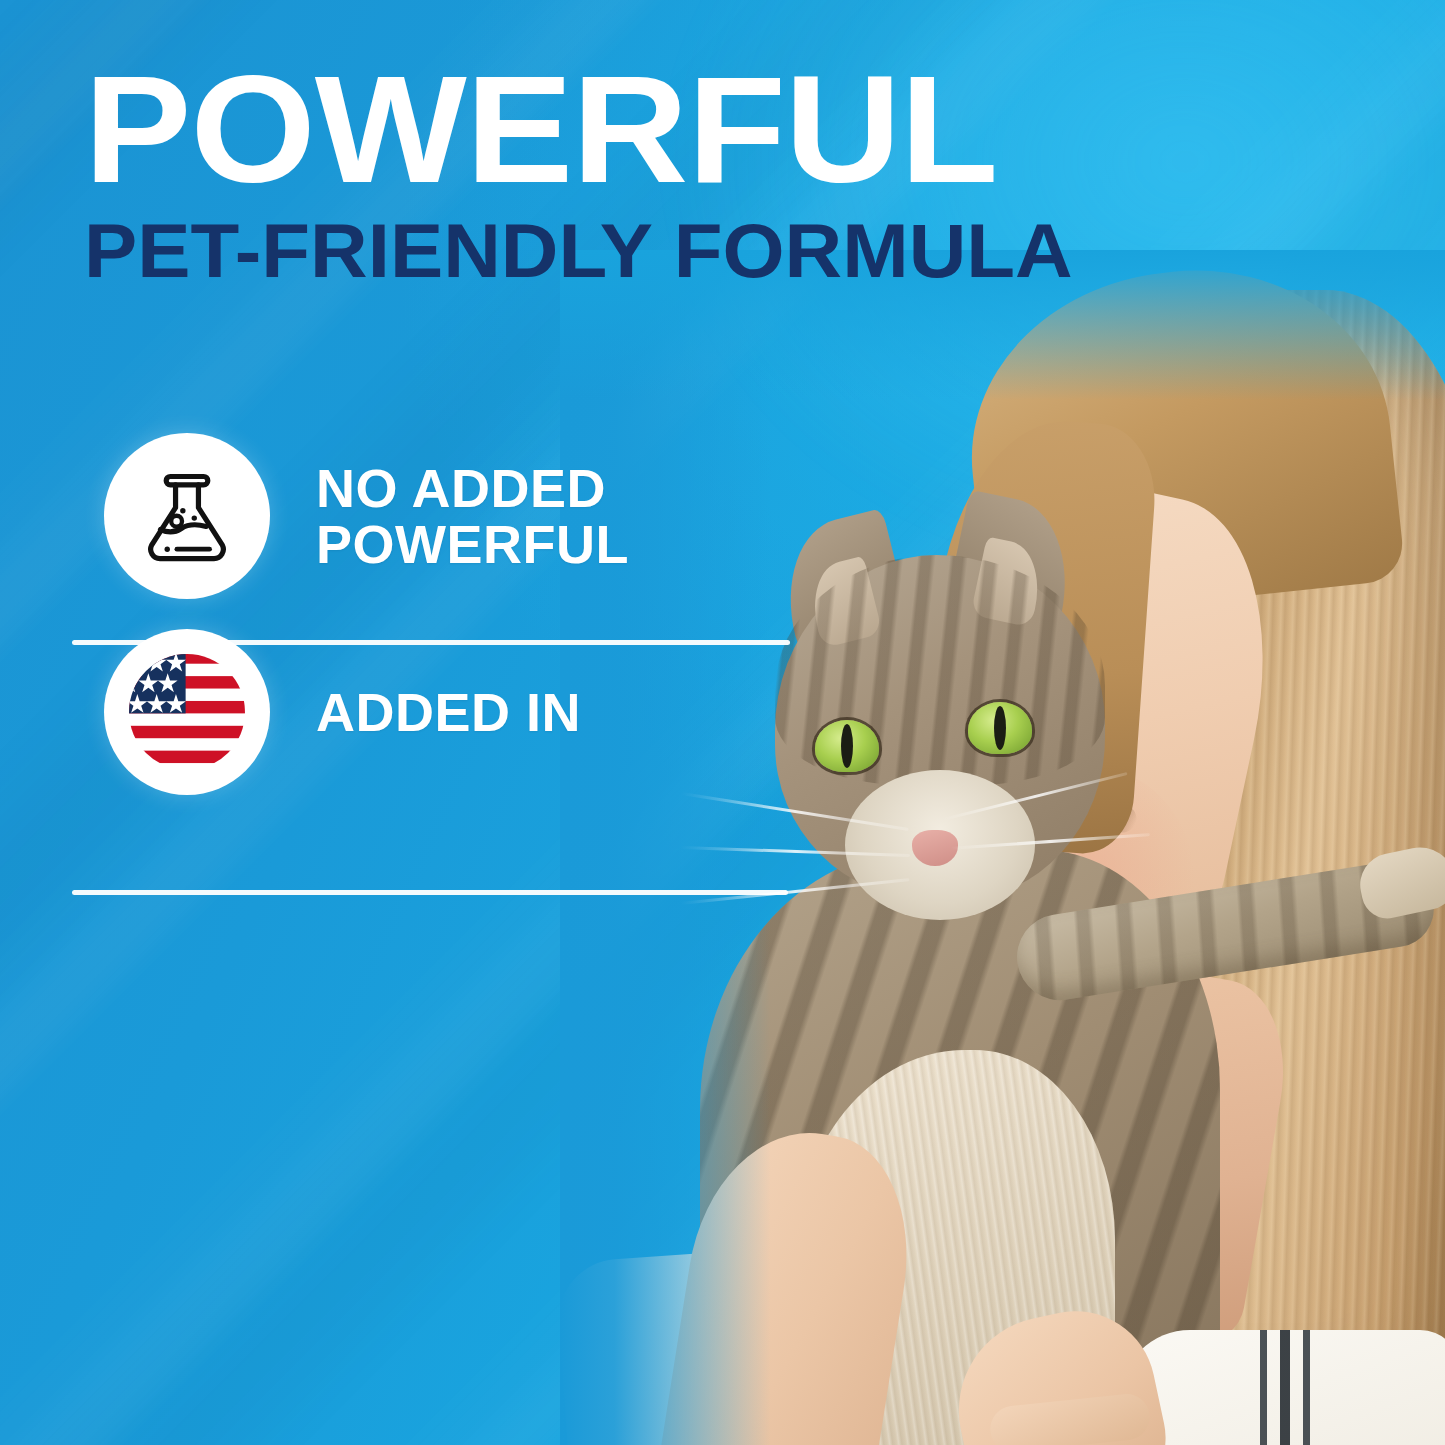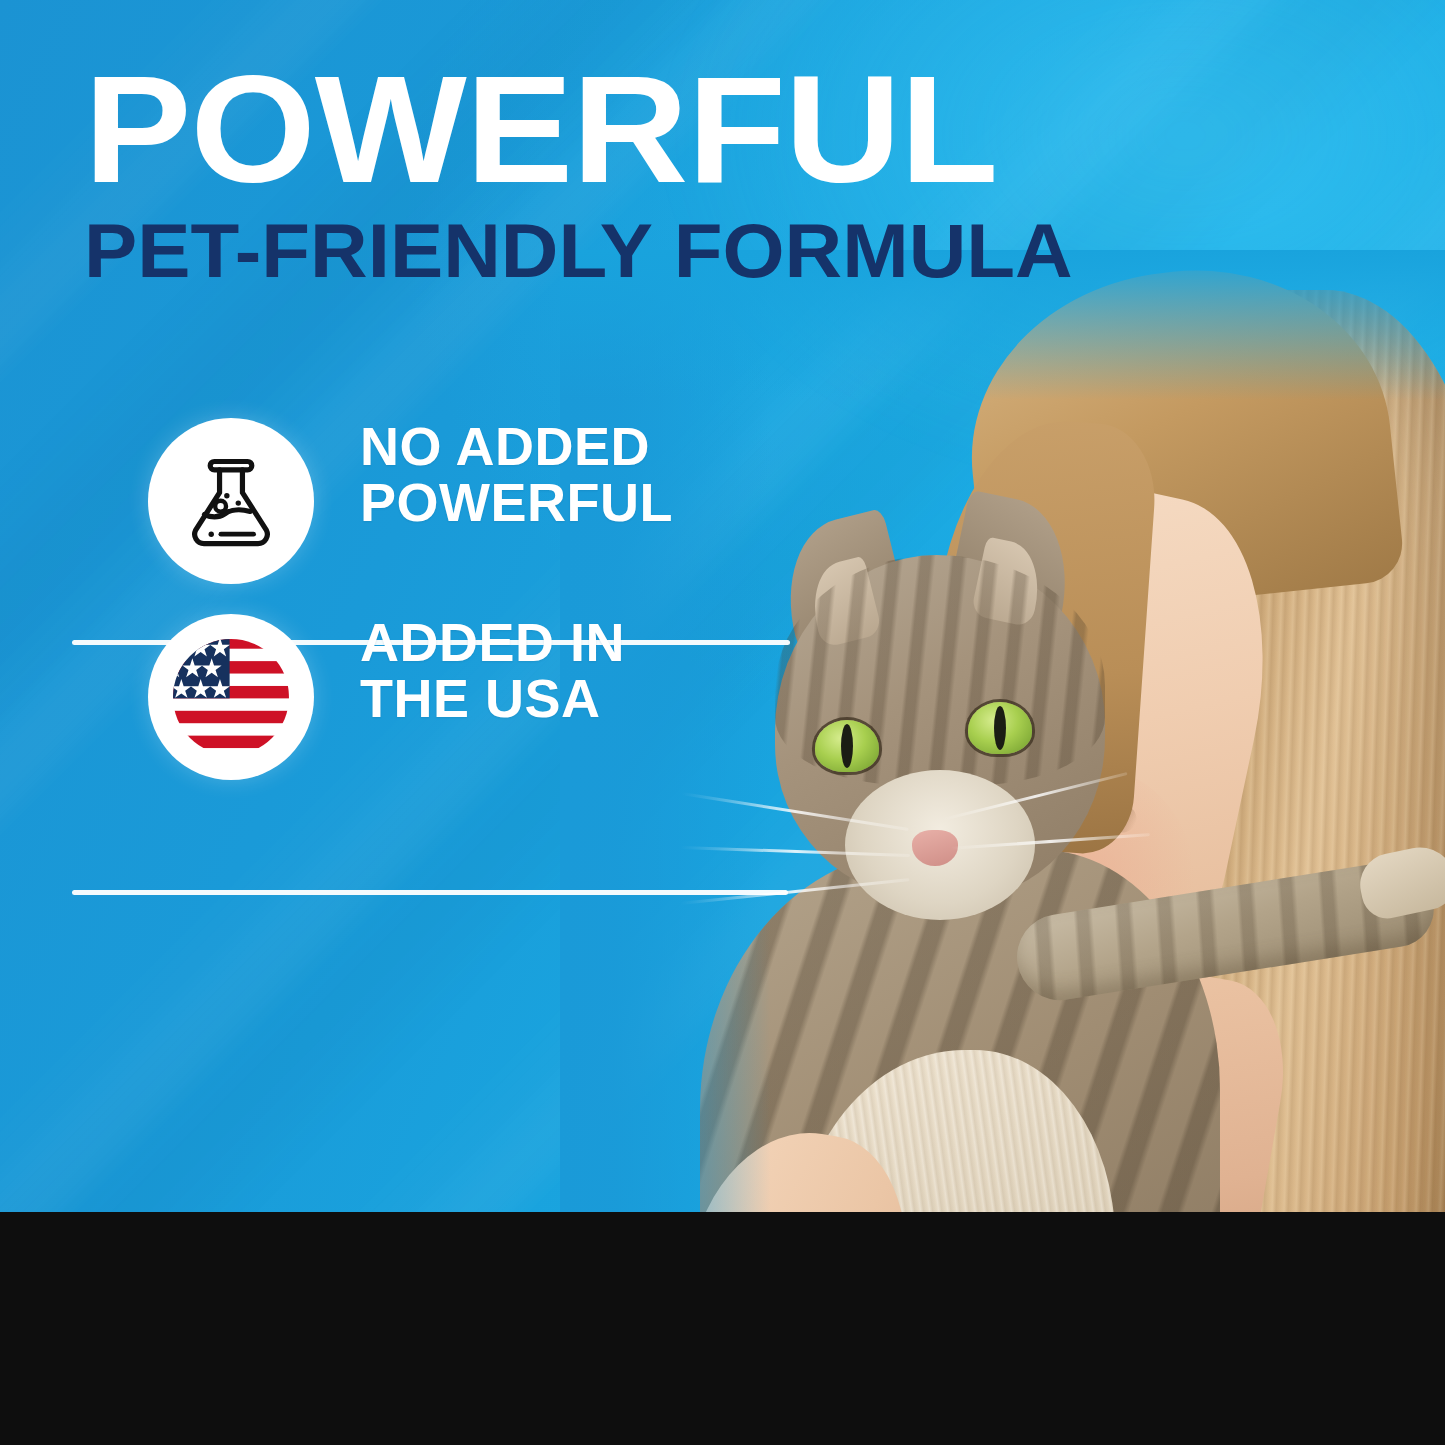--- a/index.html
+++ b/index.html
@@ -3,21 +3,21 @@
 <meta charset="utf-8">
 <style>
   html, body {
     margin: 0;
     padding: 0;
     background: #0e0e0e;
   }
   #poster {
     position: relative;
     width: 1445px;
-    height: 1212px;
+    height: 1445px;
     overflow: hidden;
     font-family: "Liberation Sans", sans-serif;
     background: #3b82f6;
   }
 
   
   .bg-base {
     position: absolute;
     inset: 0;
     background:
@@ -413,24 +413,23 @@
   
   .features {
     position: absolute;
     left: 0;
     top: 418px;
     width: 830px;
   }
   .feature-row {
     position: relative;
     display: flex;
-    align-items: flex-start;
+    align-items: center;
     height: 196px;
     padding-left: 104px;
-    margin-left: 44px;
   }
   .badge {
     flex: 0 0 auto;
     width: 166px;
     height: 166px;
     border-radius: 50%;
     background: #ffffff;
     display: flex;
     align-items: center;
     justify-content: center;
@@ -585,18 +584,17 @@
                 <polygon points="14,37 15.7,42.2 21.2,42.2 16.8,45.4 18.5,50.6 14,47.4 9.5,50.6 11.2,45.4 6.8,42.2 12.3,42.2"></polygon>
                 <polygon points="28,37 29.7,42.2 35.2,42.2 30.8,45.4 32.5,50.6 28,47.4 23.5,50.6 25.2,45.4 20.8,42.2 26.3,42.2"></polygon>
                 <polygon points="42,37 43.7,42.2 49.2,42.2 44.8,45.4 46.5,50.6 42,47.4 37.5,50.6 39.2,45.4 34.8,42.2 40.3,42.2"></polygon>
               </g>
             </g>
           </svg>
         </span>
       </div>
       <div class="feature-label">
         <div>ADDED IN</div>
-        <div>THE USA</div>
       </div>
     </div>
 
   </div>
 </div>
 
 </body></html>

